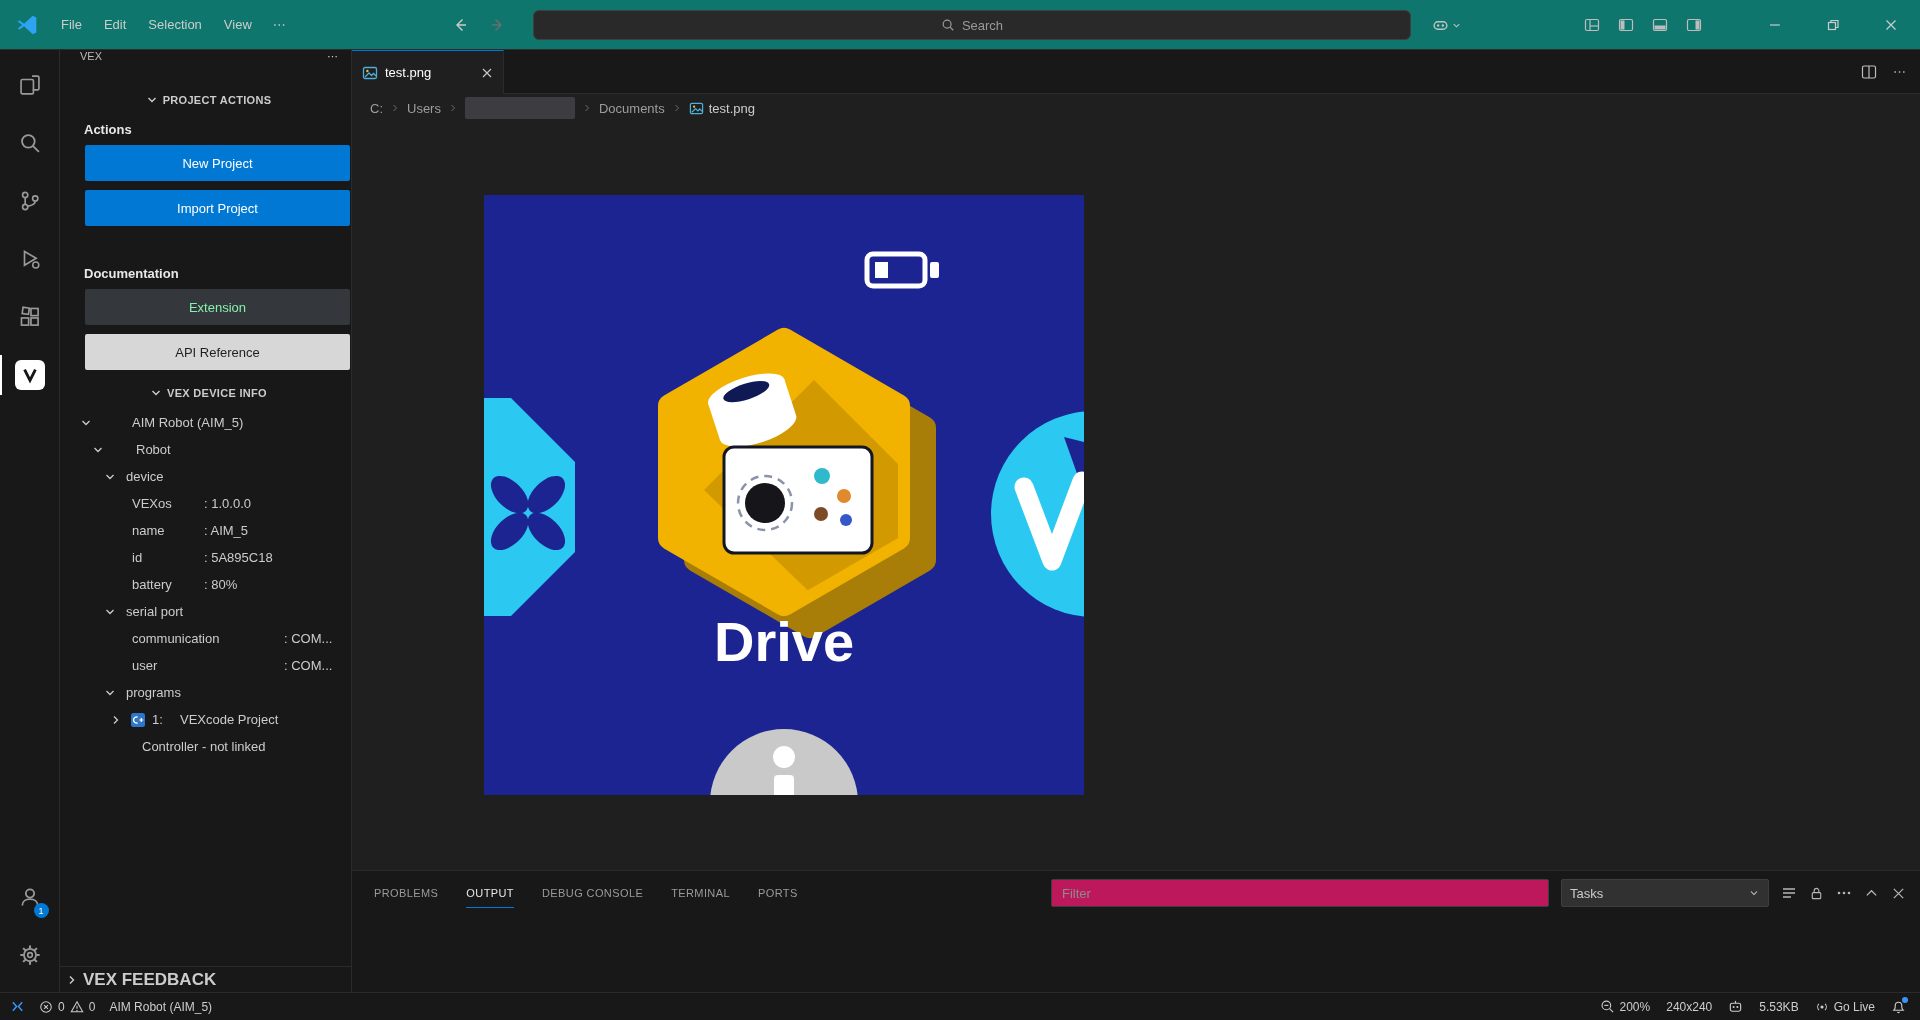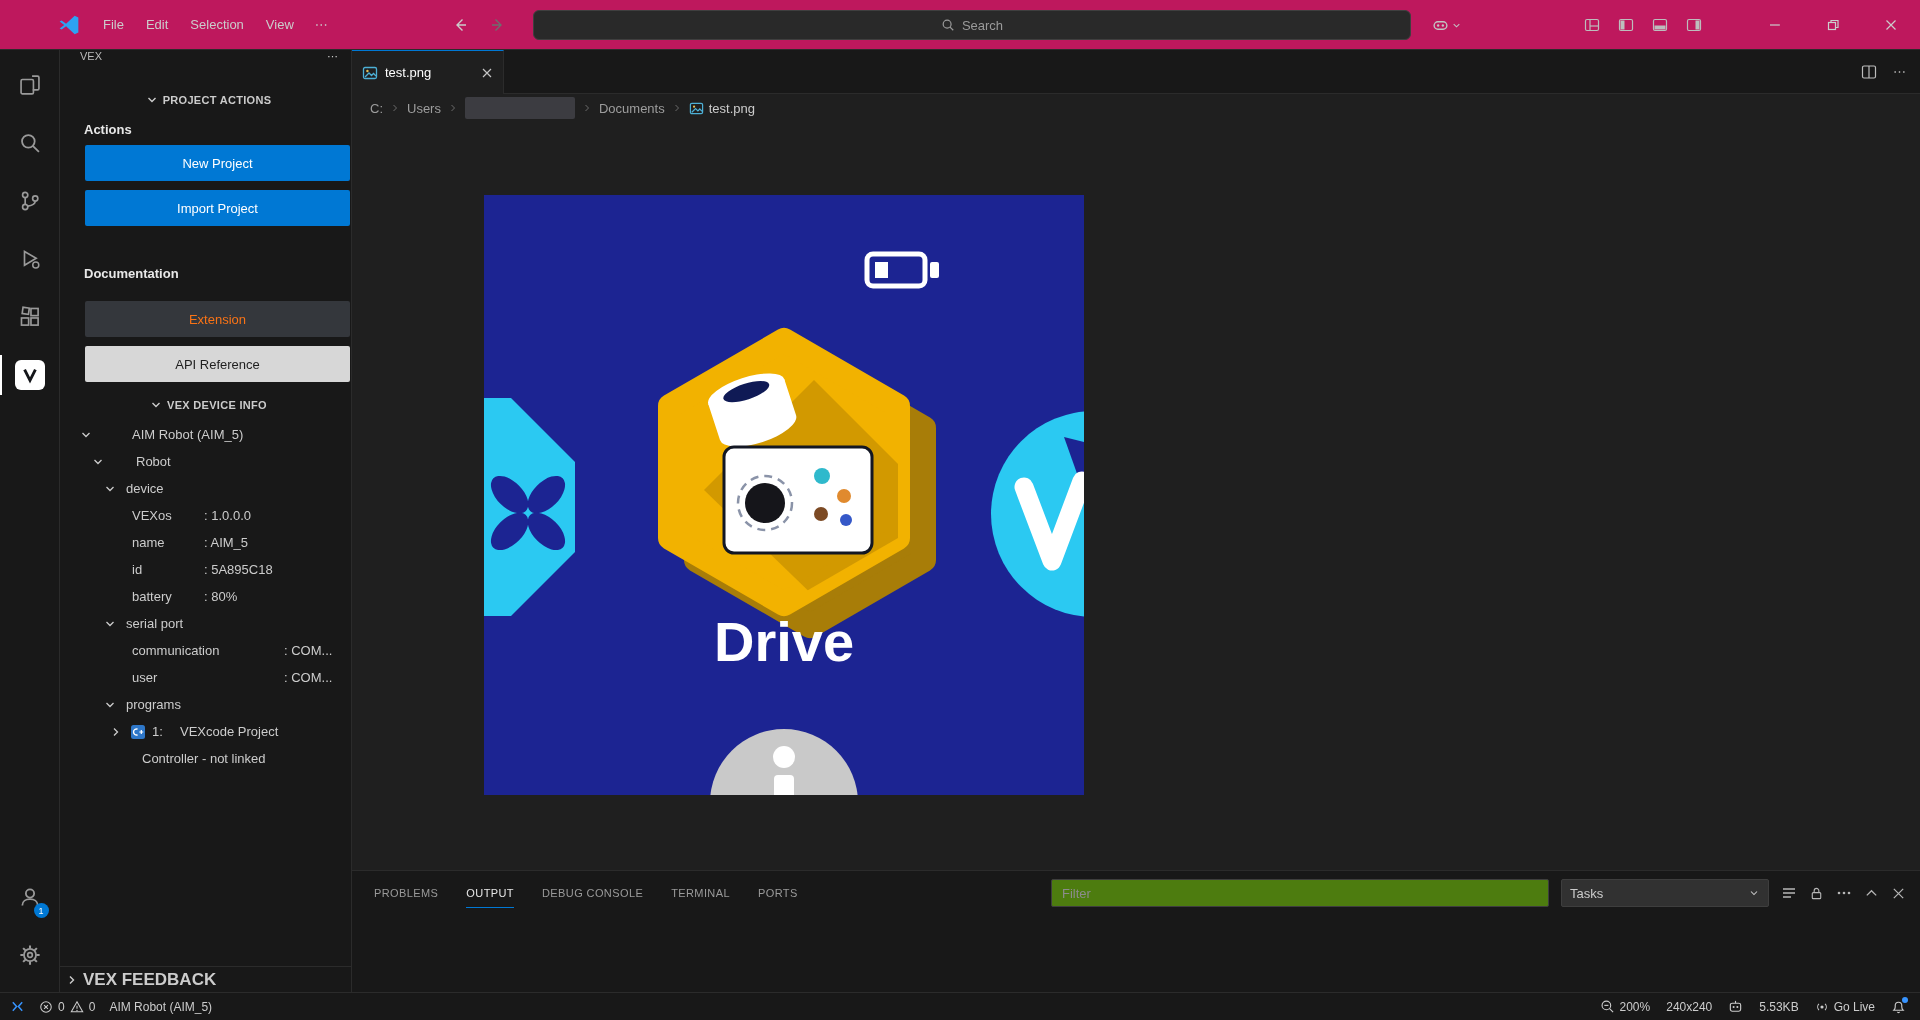--- a/index.html
+++ b/index.html
@@ -1,20 +1,20 @@
 <!DOCTYPE html>
 <html><head>
 <meta charset="utf-8">
 <style>
   * { box-sizing: border-box; margin: 0; padding: 0; }
   body { background:#000; font-family:"Liberation Sans", sans-serif; }
   .app { position:relative; width:1920px; height:1020px; background:#181818; color:#cccccc; overflow:hidden; font-size:13px; }
 
   
-  .titlebar { position:absolute; top:0; left:0; right:0; height:50px; background:#be185d; border-bottom:1px solid #2b2b2b; display:flex; align-items:center;padding-left:42px; }
+  .titlebar { position:absolute; top:0; left:0; right:0; height:50px; background:#0f766e; border-bottom:1px solid #2b2b2b; display:flex; align-items:center; }
   .logo { margin:0 12px 0 16px; }
   .menus { display:flex; align-items:center; }
   .menu-item { padding:6px 11px; border-radius:5px; color:#cccccc; cursor:default; }
   .menu-more { padding:6px 10px; color:#cccccc; letter-spacing:1px; }
   .nav-arrows { position:absolute; left:452px; top:0; height:50px; display:flex; align-items:center; gap:22px; }
   .searchbox { position:absolute; left:533px; top:10px; width:878px; height:30px; background:#292929; border:1px solid #3f3f3f; border-radius:6px; display:flex; align-items:center; justify-content:center; gap:7px; color:#9a9a9a; }
   .copilot { position:absolute; left:1432px; top:0; height:50px; display:flex; align-items:center; gap:3px; color:#c3c3c3; }
   .layout-icons { position:absolute; right:218px; top:0; height:50px; display:flex; align-items:center; gap:18px; color:#bdbdbd; }
   .win-controls { position:absolute; right:0; top:0; height:50px; display:flex; }
   .win-btn { width:58px; height:50px; display:flex; align-items:center; justify-content:center; color:#cccccc; }
@@ -30,21 +30,21 @@
 
   
   .sidebar { position:absolute; left:60px; top:50px; width:292px; bottom:28px; background:#181818; border-right:1px solid #2b2b2b; display:flex; flex-direction:column; }
   .sb-header { height:36px; display:flex; padding:0 12px 0 20px; color:#bbbbbb; font-size:11px; }
   .sb-header .more { margin-left:auto; color:#cccccc; letter-spacing:1px; }
   .section-head { height:28px; display:flex; align-items:center; gap:3px; padding-left:4px; font-size:11px; font-weight:bold; color:#cccccc; letter-spacing:.3px;justify-content:center; }
   .actions-label, .doc-label { font-weight:bold; color:#e8e8e8; margin:8px 0 8px 24px; }
   .doc-label { margin-top:31px; }
   .sb-btn { display:block; width:265px; margin:0 2px 9px 25px; height:36px; border:none; border-radius:2px; font-size:13px; font-family:"Liberation Sans",sans-serif; cursor:pointer; }
   .sb-btn.primary { background:#0078d4; color:#ffffff; }
-  .sb-btn.dark { background:#34373c; color:#f97316;margin-top:12px; }
+  .sb-btn.dark { background:#34373c; color:#86efac; }
   .sb-btn.light { background:#d7d7d7; color:#1f1f1f; }
   .tree { margin-top:2px; }
   .row { height:27px; display:flex; align-items:center; color:#cccccc; }
   .row .chev { flex:0 0 16px; display:flex; }
   .l1 { padding-left:18px; } .l1 .tlabel { margin-left:38px; }
   .l2 { padding-left:30px; } .l2 .tlabel { margin-left:30px; }
   .l3 { padding-left:42px; } .l3 .tlabel { margin-left:8px; }
   .leaf { padding-left:72px; }
   .leaf .tlabel.dev { width:72px; }
   .leaf .tlabel.ser { width:152px; }
@@ -66,21 +66,21 @@
   .png-img { position:absolute; left:132px; top:73px; display:block; }
 
   
   .panel { position:absolute; left:352px; right:0; top:870px; height:122px; background:#181818; border-top:1px solid #2b2b2b; }
   .panel-header { height:44px; display:flex; align-items:center; padding:0 14px 0 22px; }
   .panel-tabs { display:flex; gap:28px; font-size:11px; letter-spacing:.4px; color:#9a9a9a; }
   .ptab { position:relative; height:44px; display:flex; align-items:center; }
   .ptab.active { color:#e7e7e7; }
   .ptab.active::after { content:""; position:absolute; left:0; right:0; bottom:7px; height:1px; background:#0078d4; }
   .panel-right { margin-left:auto; display:flex; align-items:center; gap:12px; color:#b6b6b6; }
-  .filter-input { width:498px; height:28px; background:#4d7c0f; border:1px solid #3e3e3e; border-radius:2px; color:#cccccc; padding:0 10px; font-size:13px; font-family:"Liberation Sans",sans-serif; }
+  .filter-input { width:498px; height:28px; background:#be185d; border:1px solid #3e3e3e; border-radius:2px; color:#cccccc; padding:0 10px; font-size:13px; font-family:"Liberation Sans",sans-serif; }
   .filter-input::placeholder { color:#8c8c8c; }
   .tasks-select { width:208px; height:28px; background:#313131; border:1px solid #3e3e3e; border-radius:2px; display:flex; align-items:center; justify-content:space-between; padding:0 8px; color:#cccccc; }
   .picon { display:flex; }
 
   
   .statusbar { position:absolute; left:0; right:0; bottom:0; height:28px; background:#181818; border-top:1px solid #2b2b2b; display:flex; align-items:center; font-size:12px; color:#cccccc; }
   .st-left { display:flex; align-items:center; gap:14px; padding-left:10px; }
   .st-right { margin-left:auto; display:flex; align-items:center; gap:16px; padding-right:14px; }
   .st-item { display:flex; align-items:center; gap:5px; }
   .remote { color:#3794ff; display:flex; }

